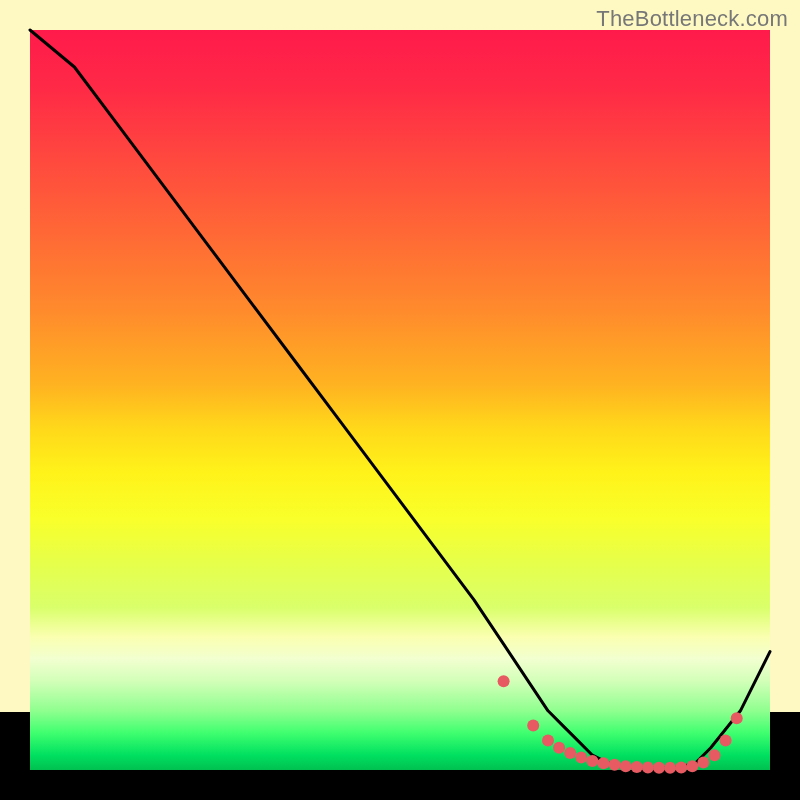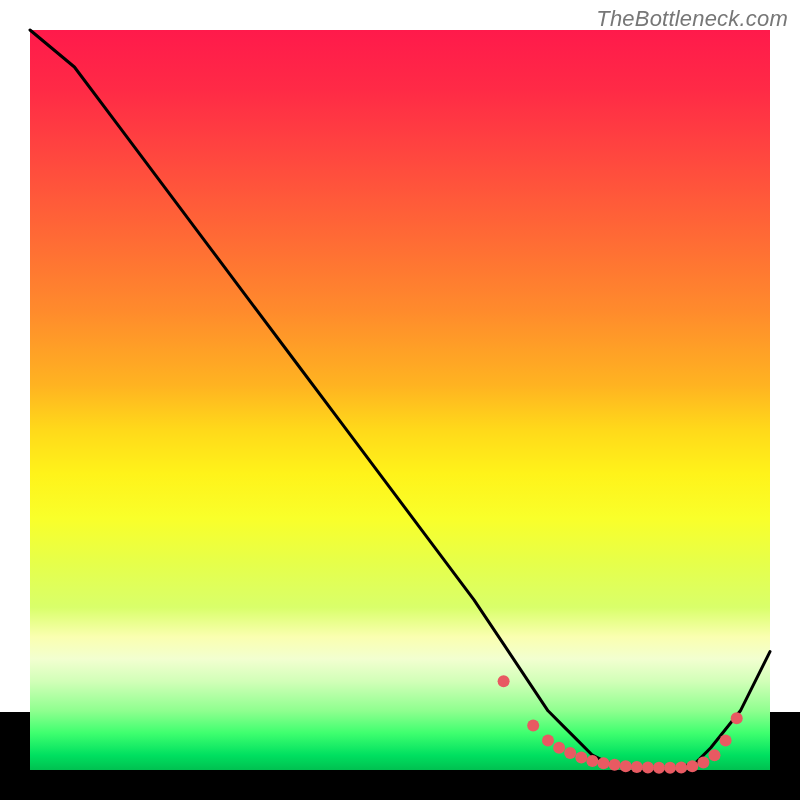--- a/index.html
+++ b/index.html
@@ -8,22 +8,21 @@
     width: 800px;
     height: 800px;
     background: #000;
     overflow: hidden;
     font-family: Arial, Helvetica, sans-serif;
   }
   .frame {
     position: relative;
     width: 800px;
     height: 712px;
-    background: #ffffff;
-    font-style: italic;
+    background: #fef9c3;
   }
   .plot {
     position: absolute;
     left: 30px;
     top: 30px;
     width: 740px;
     height: 740px;
     
     background: linear-gradient(to bottom,
       #ff1a4b 0%,

